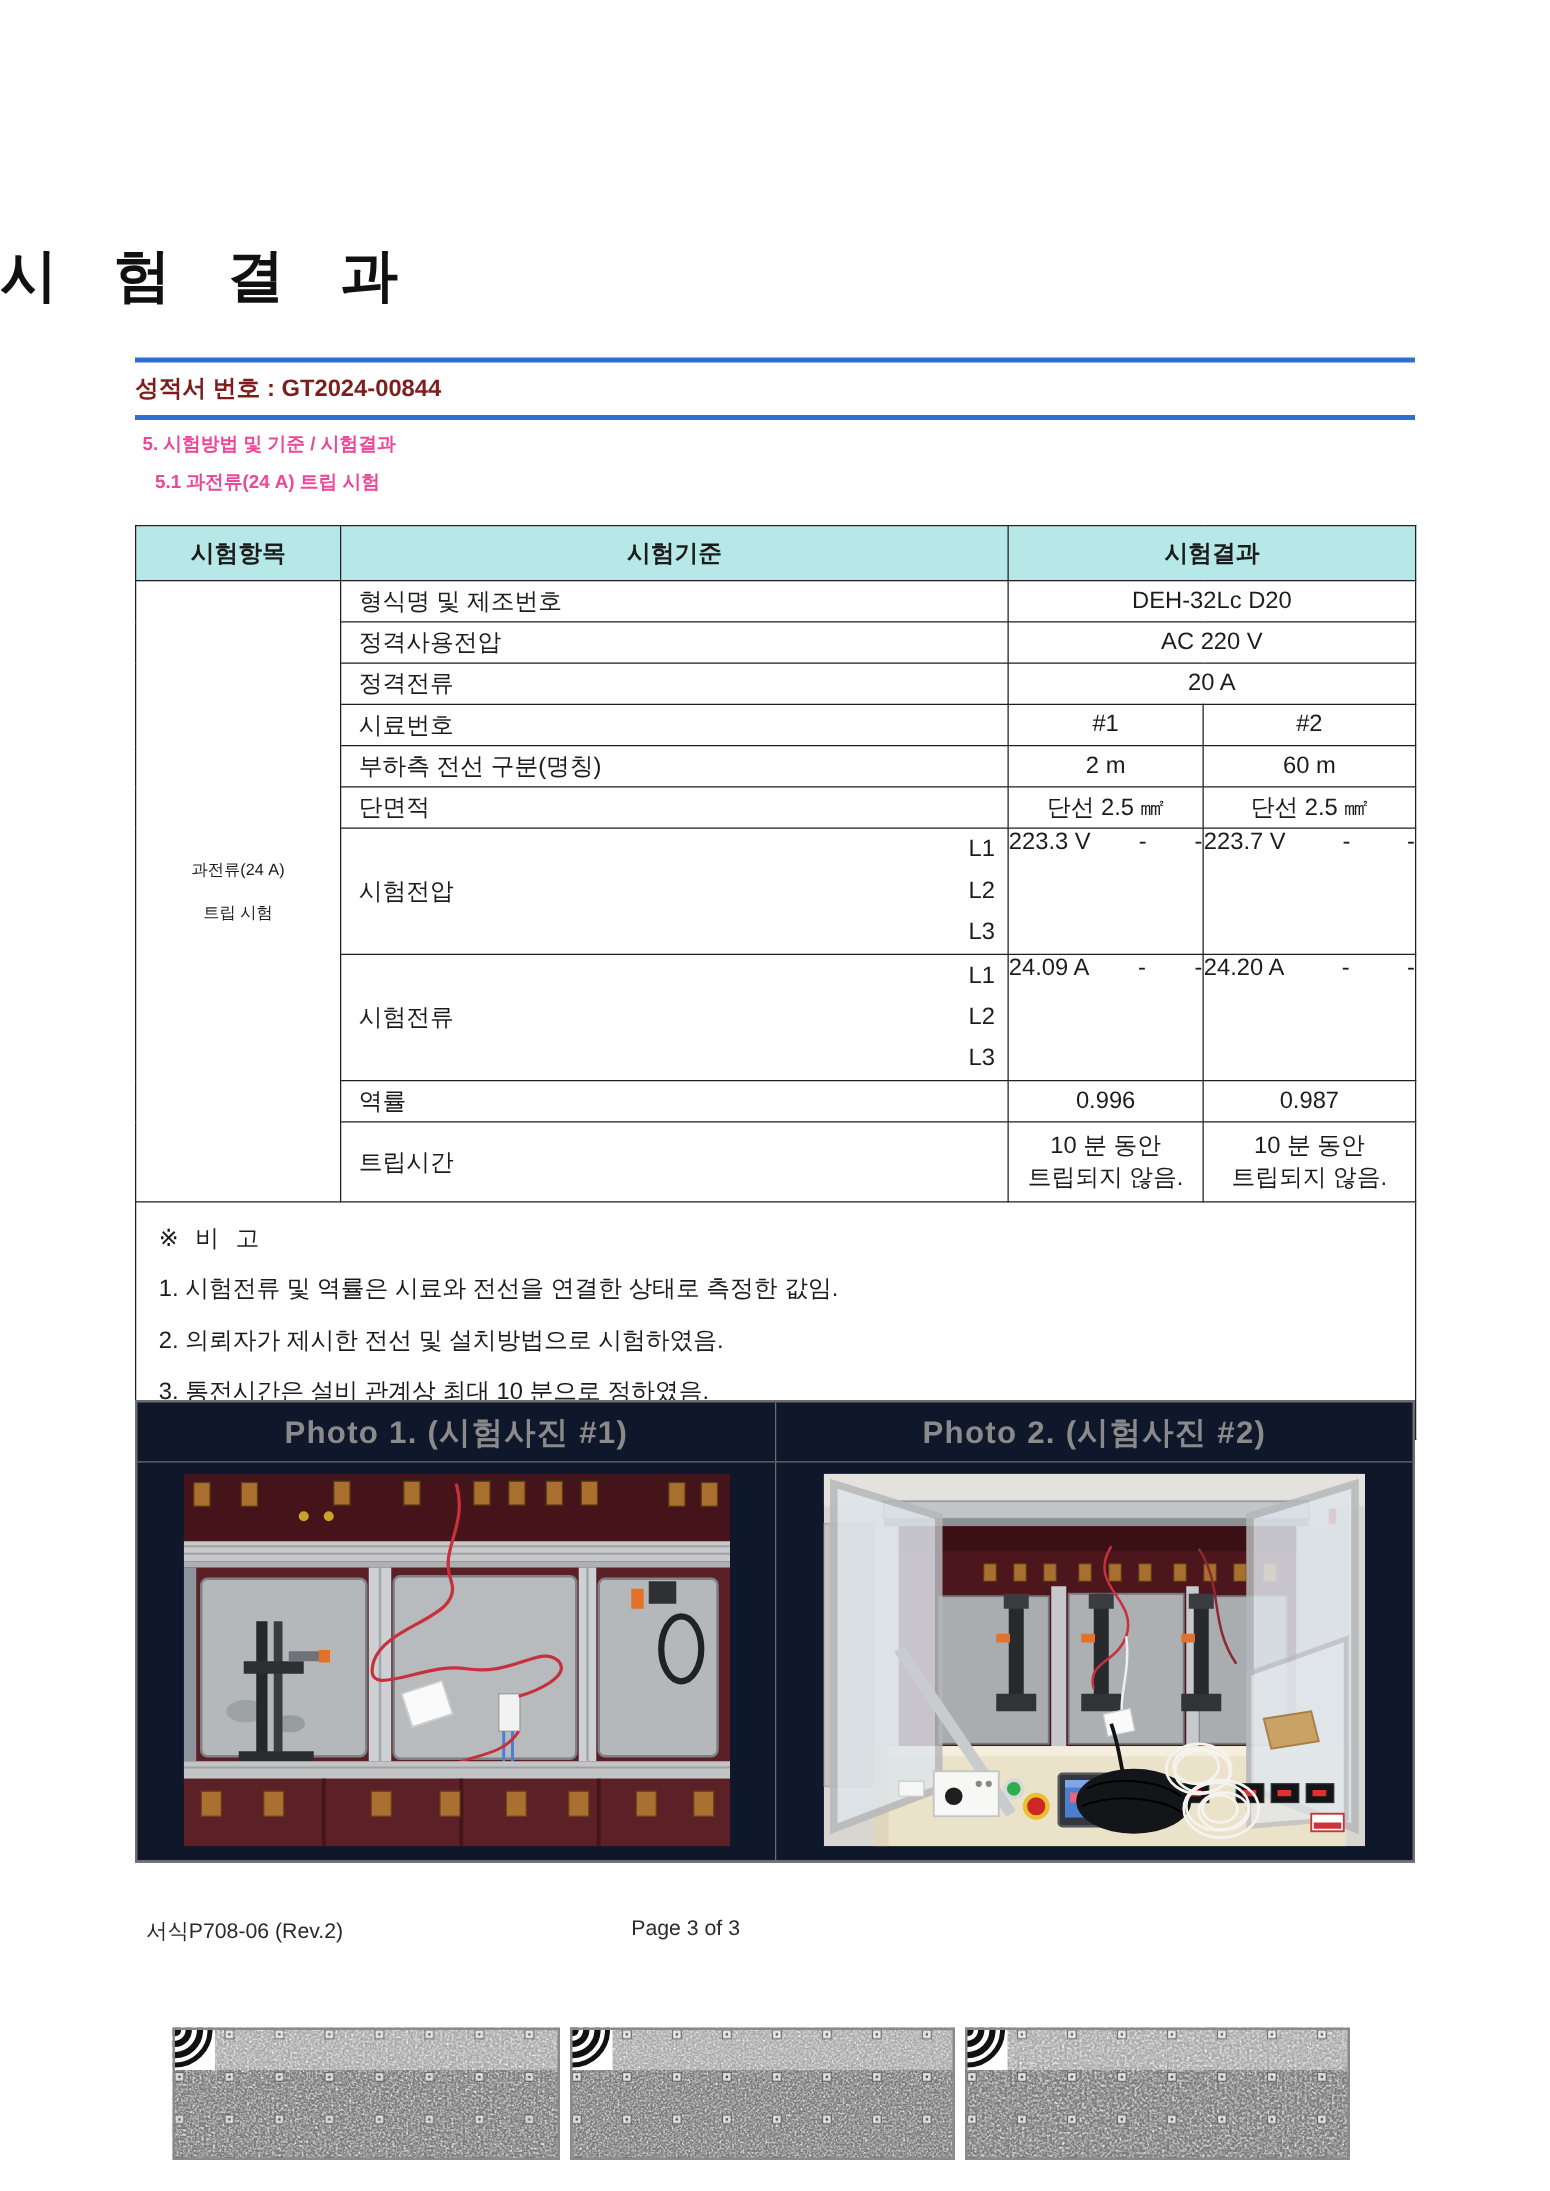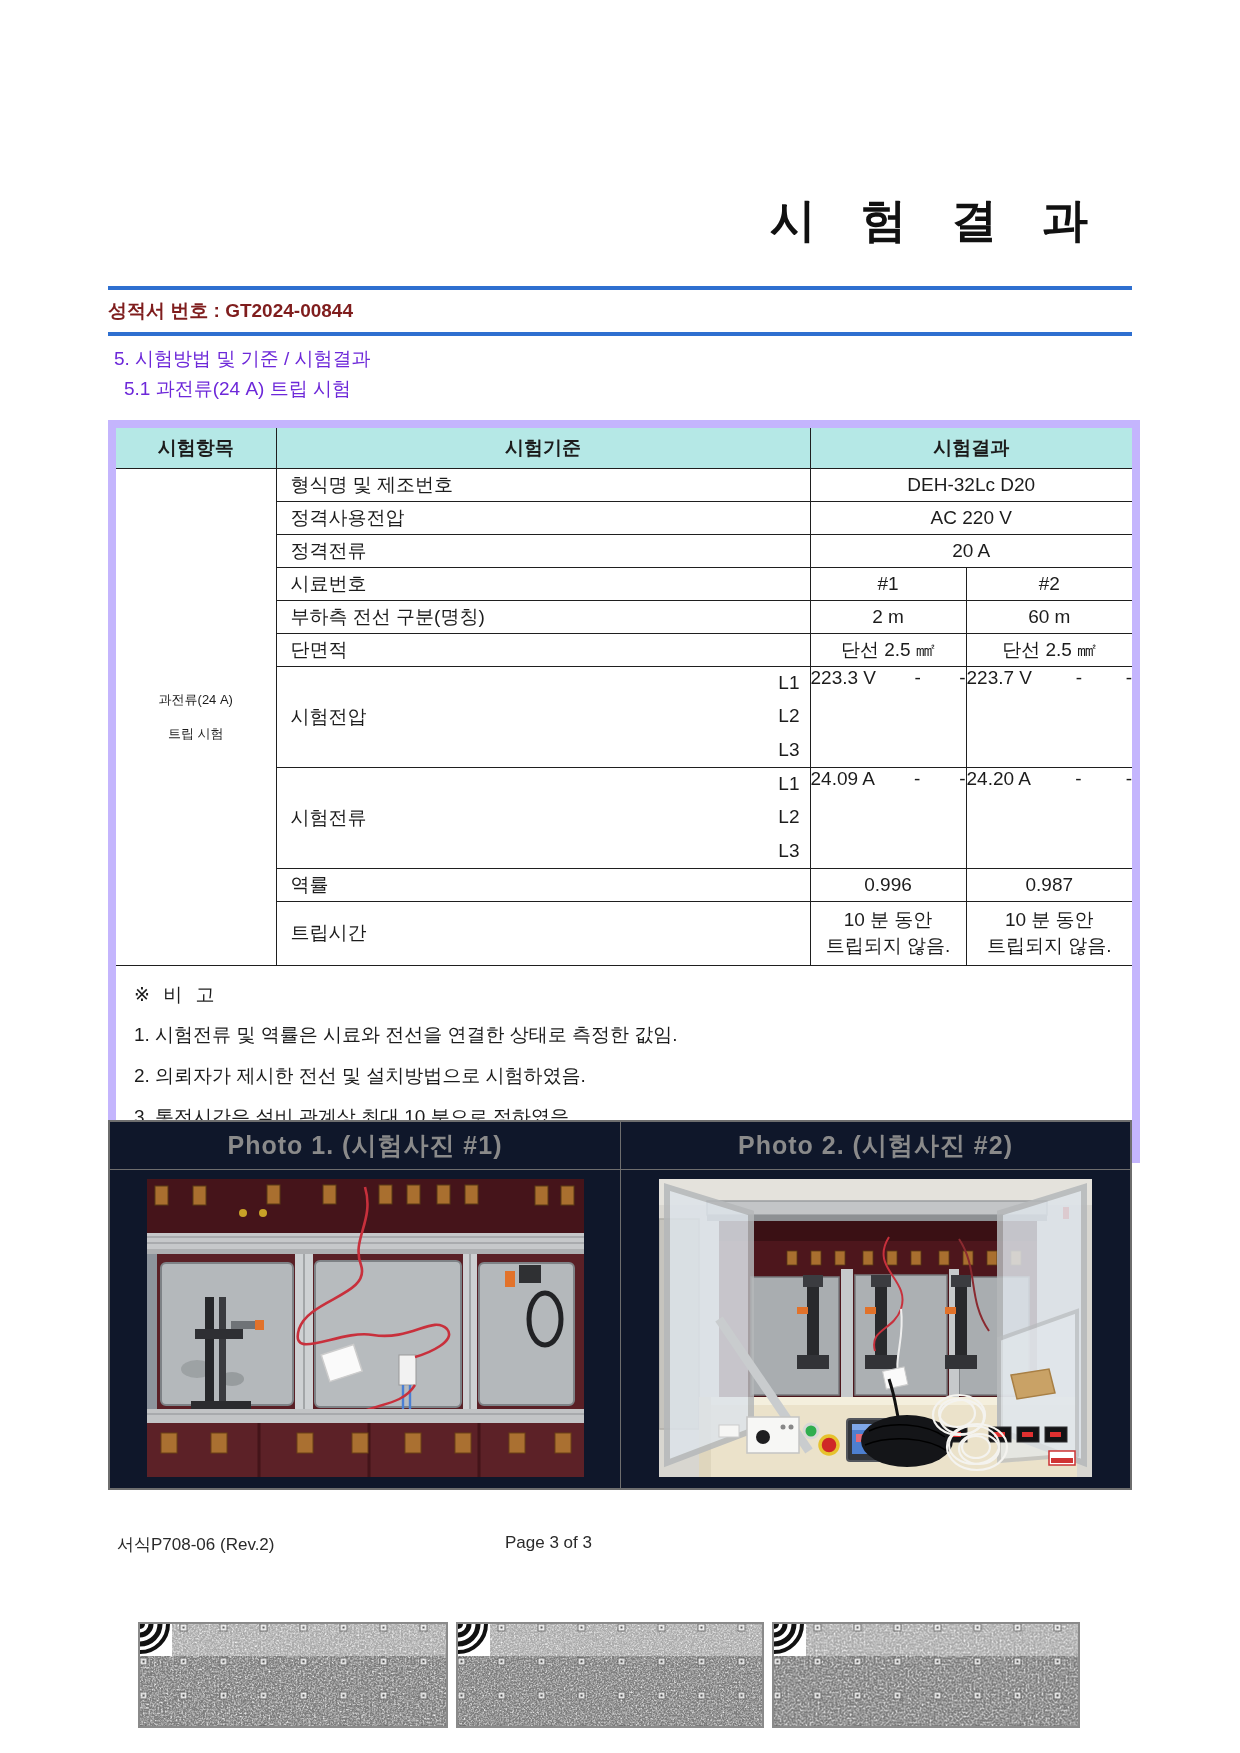--- a/index.html
+++ b/index.html
@@ -1,35 +1,35 @@
 <!DOCTYPE html>
 <html><head>
 <meta charset="utf-8">
 <style>
   * { margin:0; padding:0; box-sizing:border-box; }
   body { background:#ffffff; font-family:"Liberation Sans","DejaVu Sans",sans-serif; }
   #page { position:relative; width:1240px; height:1753px; background:#ffffff; overflow:hidden; color:#1c1c1c; }
 
-  .doc-title { position:absolute; top:190px; left:0; width:1104px; text-align:right;
+  .doc-title { position:absolute; top:190px; left:0; width:1104px; text-align:left;
     font-size:46px; font-weight:bold; letter-spacing:16px; color:#111; }
 
   .rule-blue { position:absolute; left:108px; width:1024px; height:4px; background:#2e6fd0; }
   #rule1 { top:286px; } #rule2 { top:332px; }
 
   .report-no { position:absolute; top:298px; left:108px; font-size:19px; font-weight:bold; color:#7f1d1d; }
 
-  .sec-head { position:absolute; left:114px; font-size:19px; font-weight:normal; color:#6d28d9; }
+  .sec-head { position:absolute; left:114px; font-size:15px; font-weight:bold; color:#ec4899; }
   #sec5 { top:346px; }
   #sec51 { top:376px; left:124px; }
 
   
   table.results { position:absolute; top:420px; left:108px; width:1024px;
     border-collapse:collapse; table-layout:fixed; font-size:19px; color:#1c1c1c; }
   table.results td, table.results th { border:1.6px solid #1f1f1f; vertical-align:middle; }
-  table.results { border:8px solid #c4b5fd; }
+  table.results { border:1px solid #c4b5fd; }
   table.results th { background:#b5e8e6; font-weight:bold; height:44px; text-align:center; font-size:19px; }
   td.crit { text-align:left; padding-left:14px; }
   td.res  { text-align:center; }
   .rh33 { height:33px; }
   td.item-cell { text-align:center; font-size:13px; line-height:34px; }
   .phase-cell { display:flex; justify-content:space-between; align-items:center; height:100px; }
   .phase-cell .plabel { padding-left:0; }
   .phase-col { display:flex; flex-direction:column; justify-content:space-around; height:100%;
     text-align:left; padding-right:10px; }
   .stack3 { display:flex; flex-direction:row; justify-content:space-between; height:100px; }

